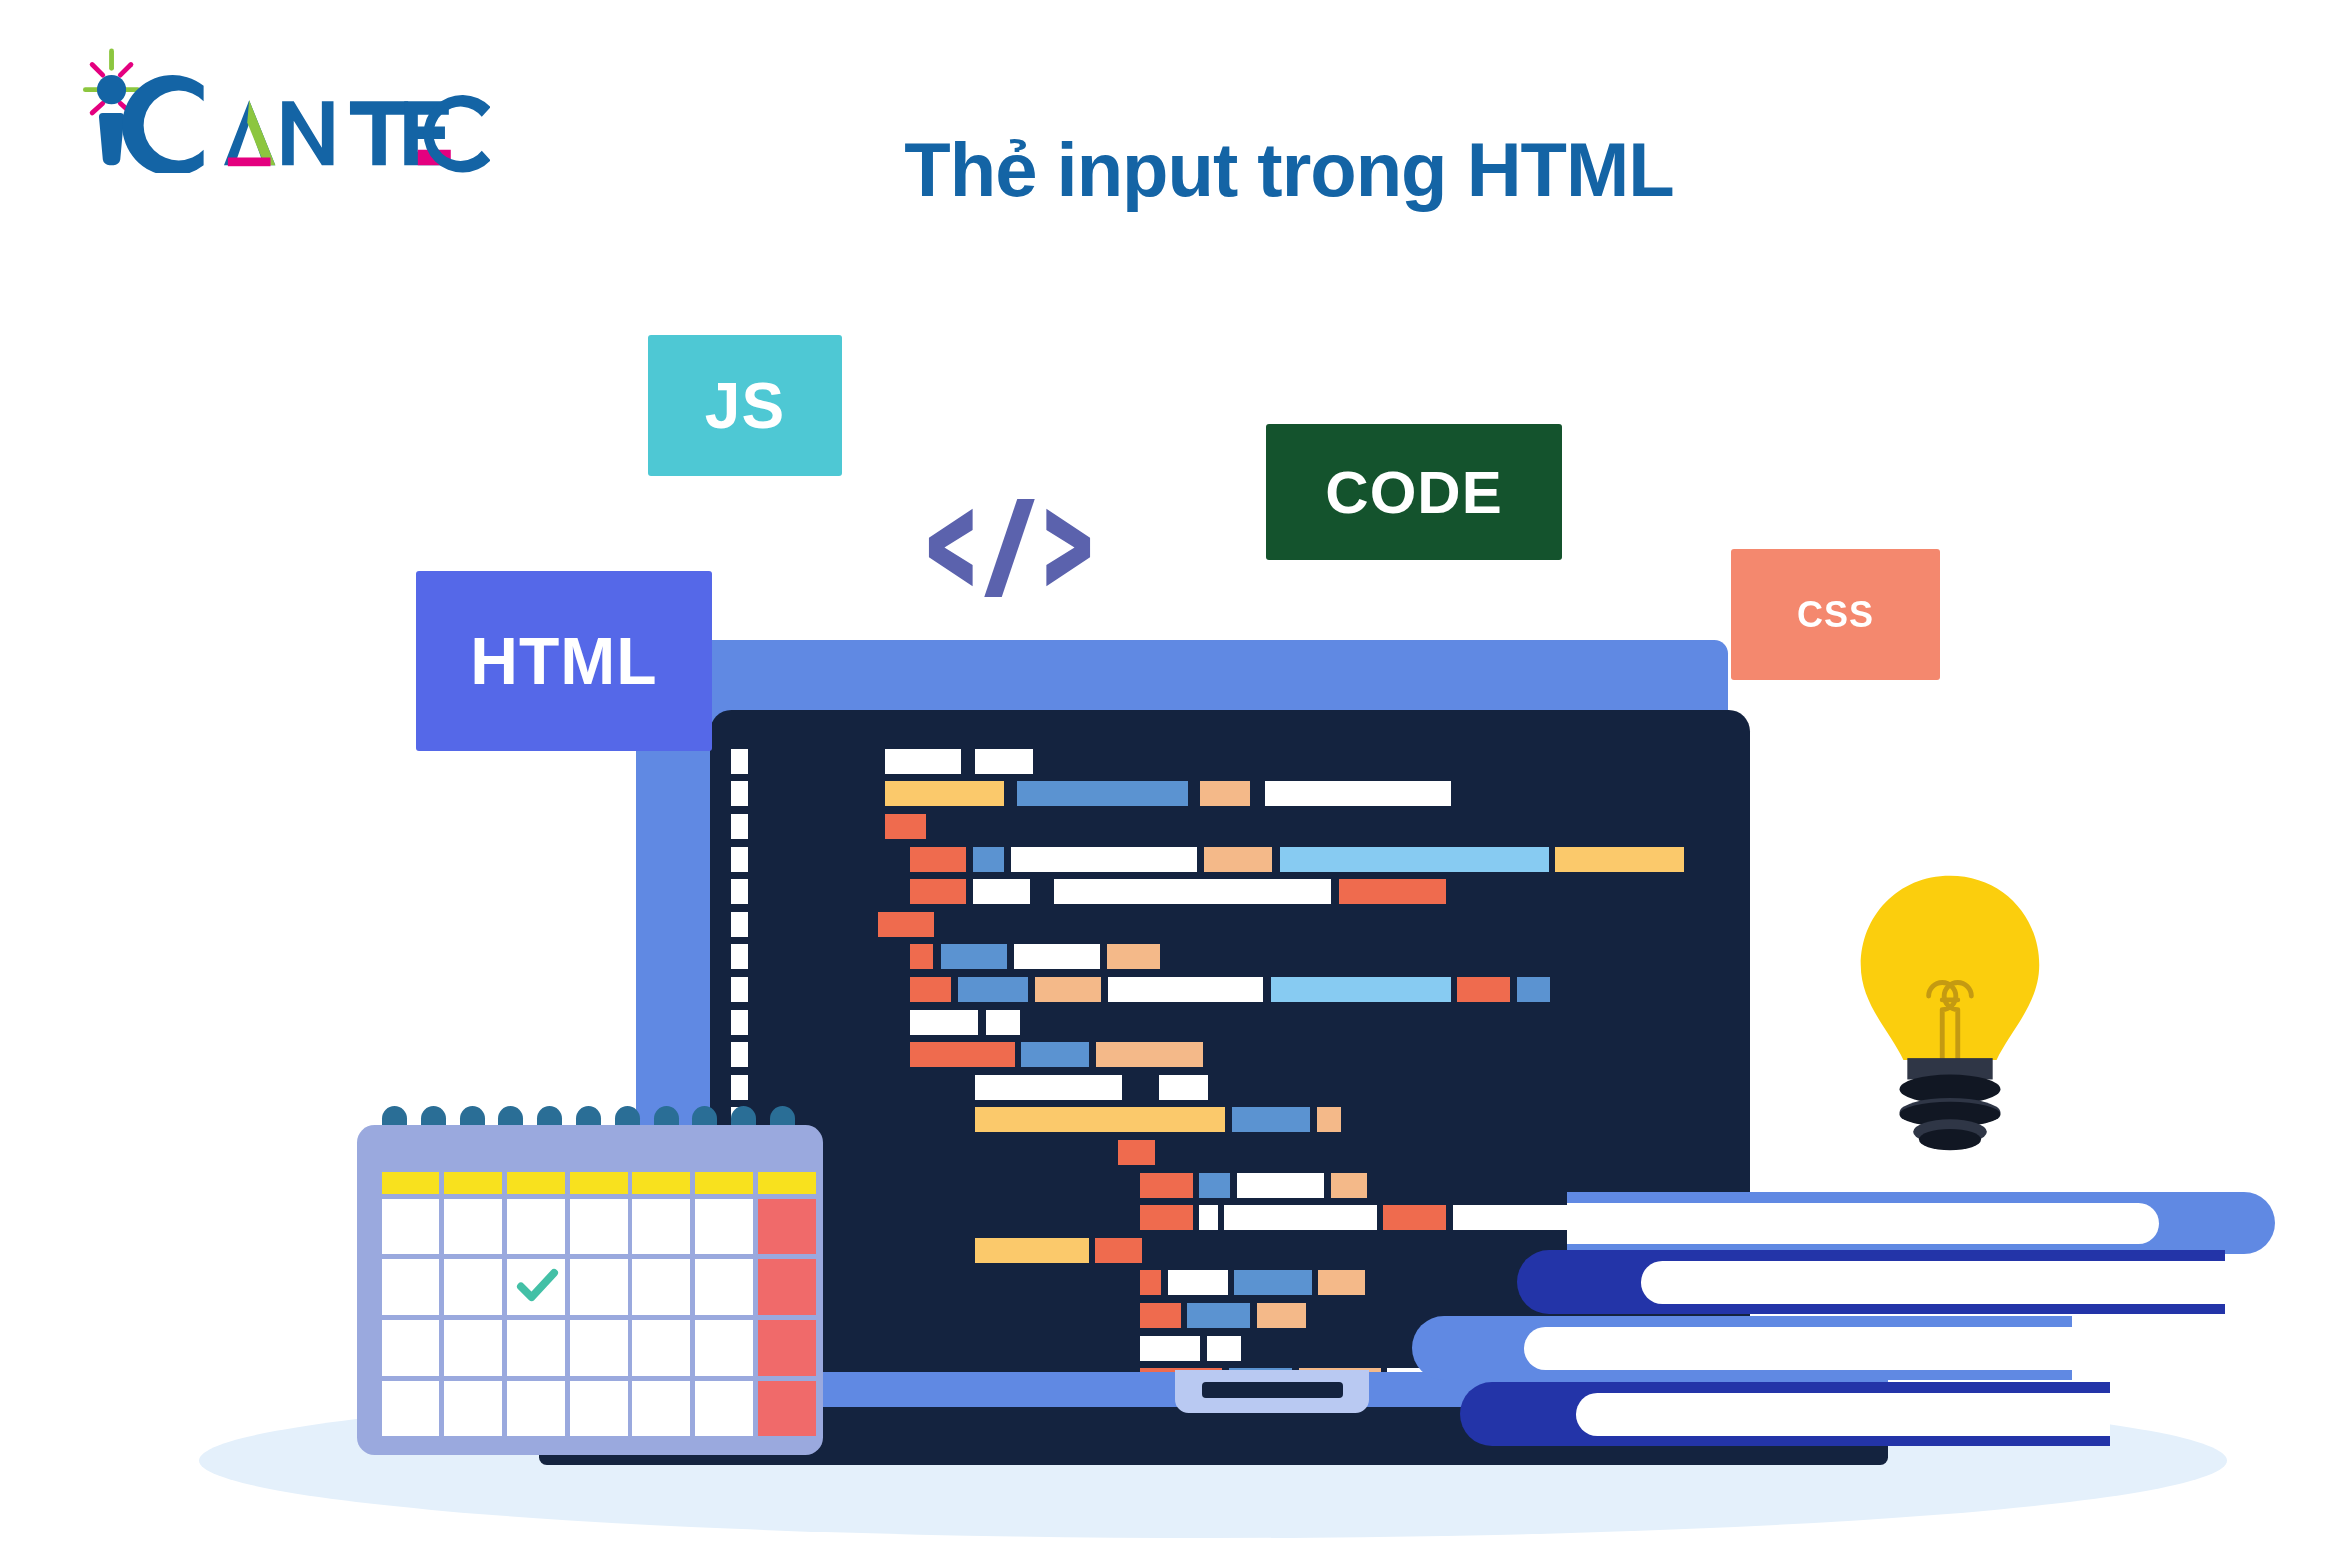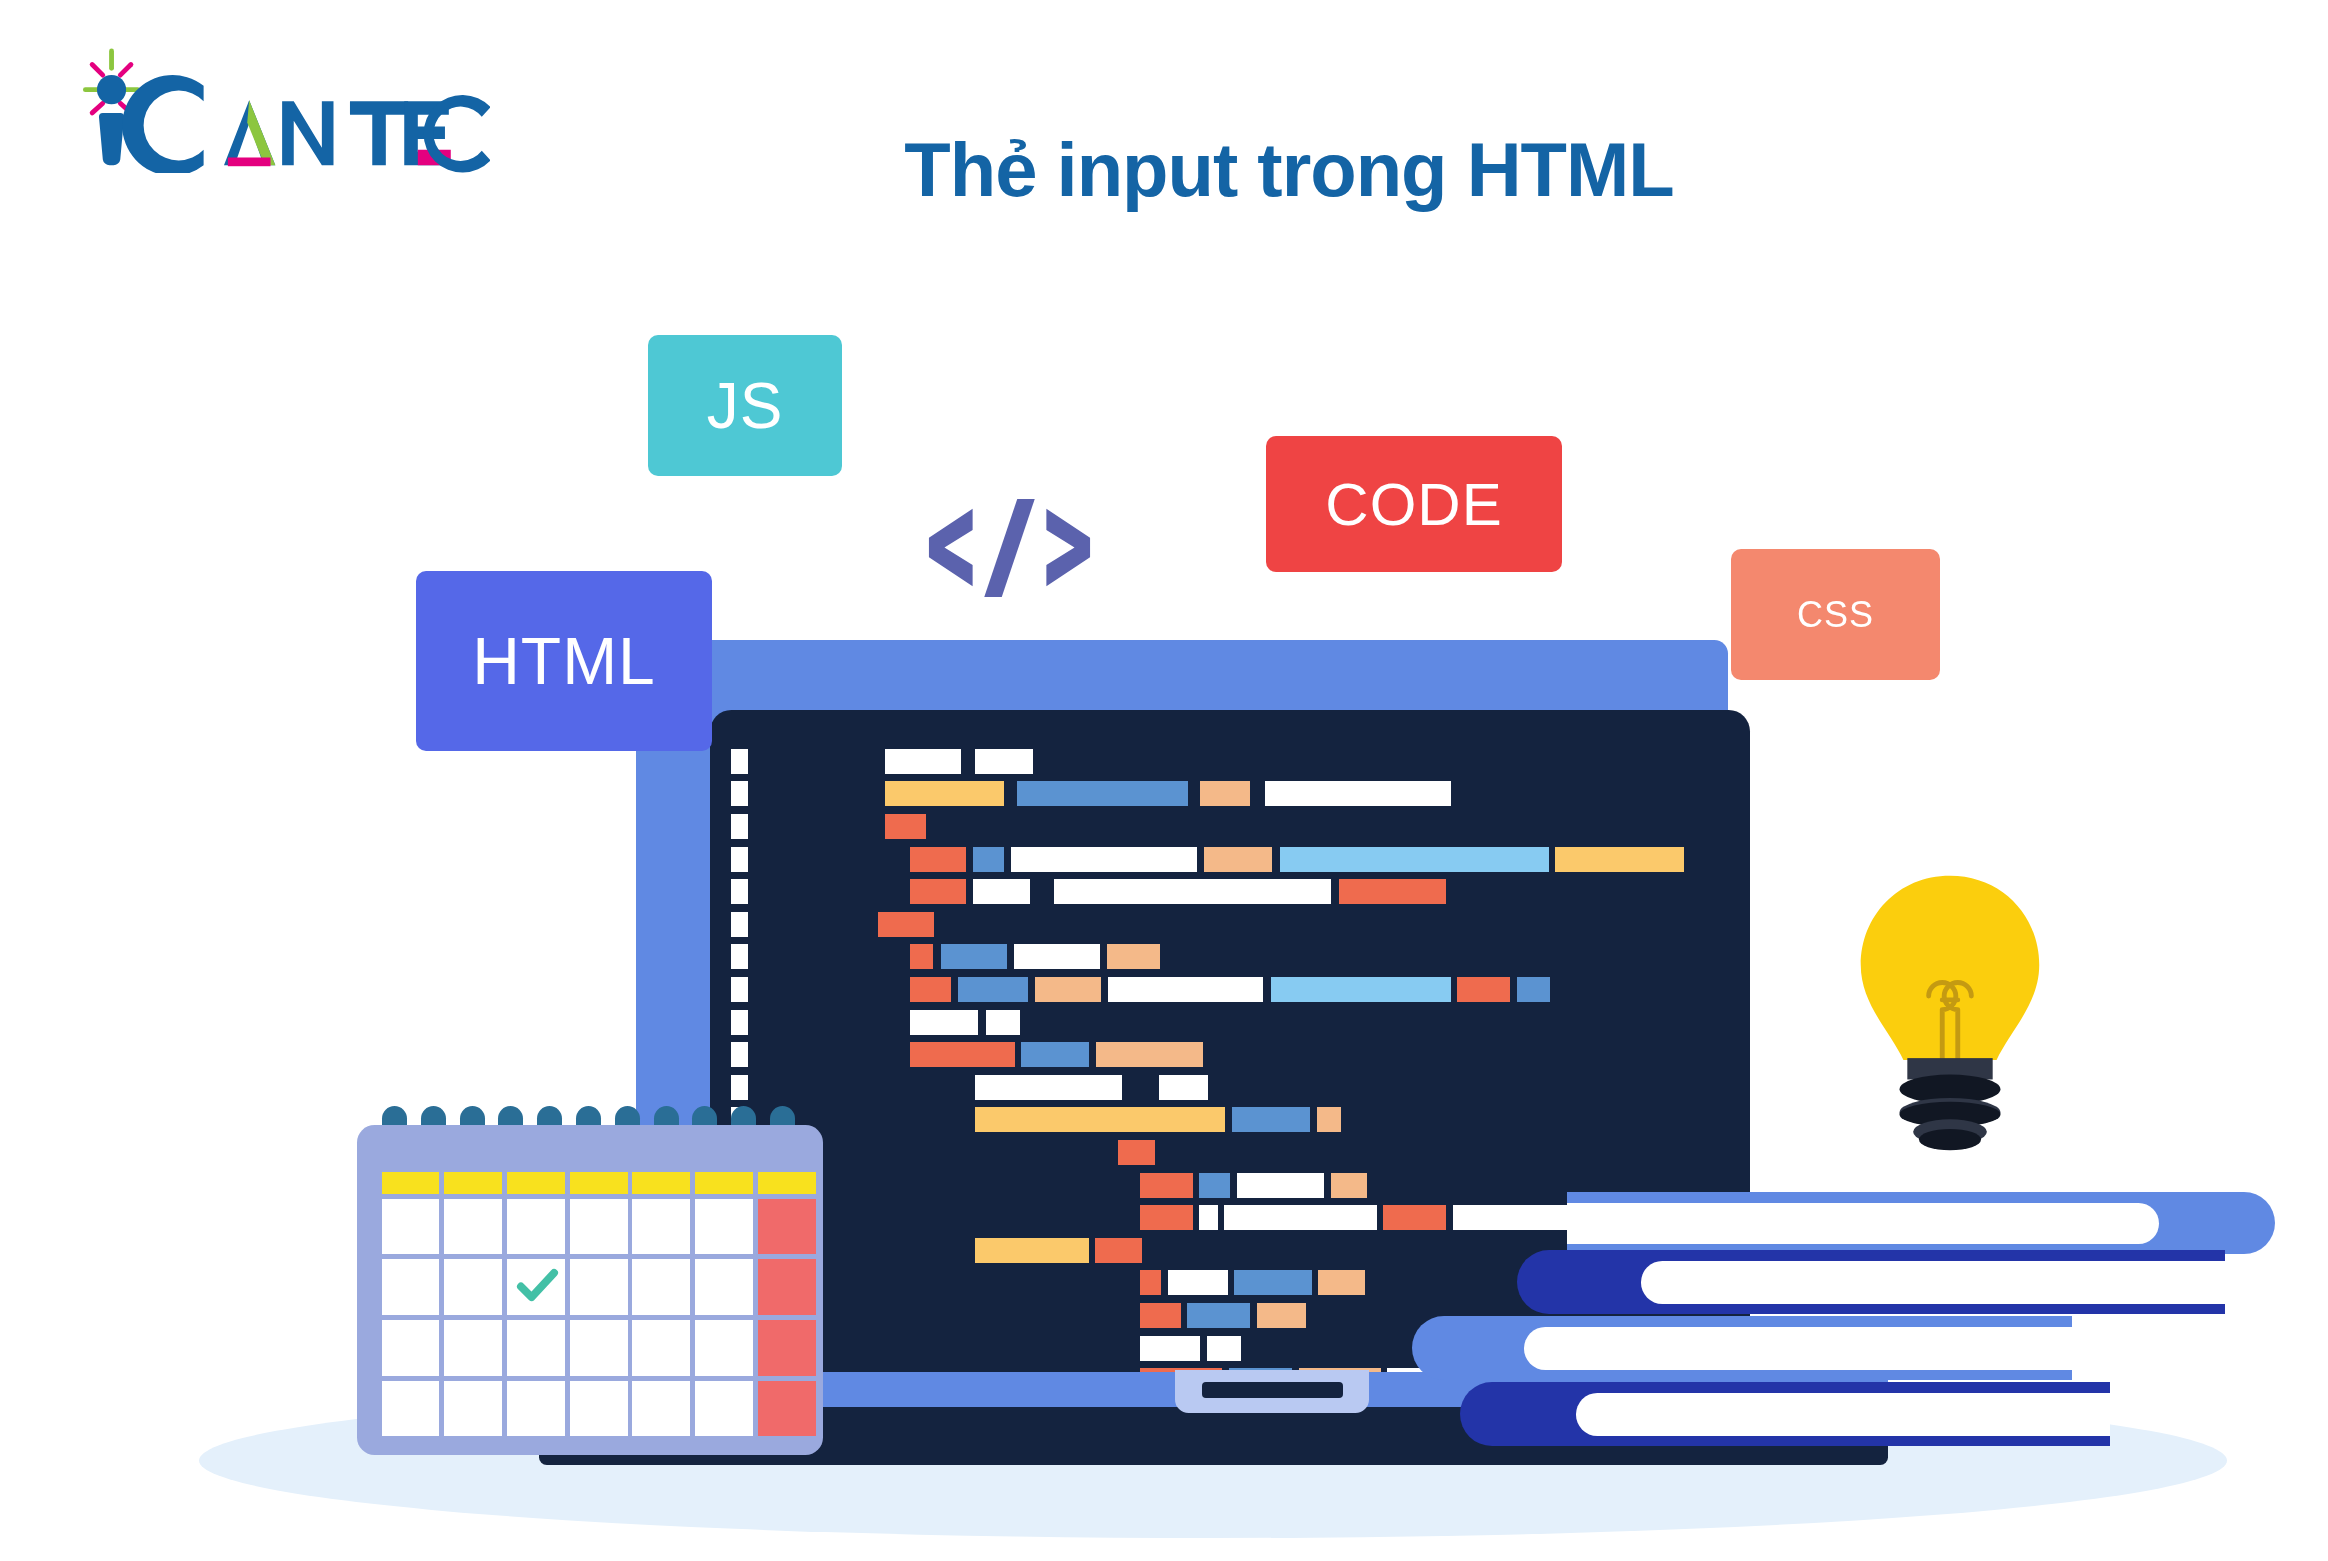--- a/index.html
+++ b/index.html
@@ -35,22 +35,22 @@
   
   #code-slash {
     position:absolute; left:927px; top:497px;
     width:165px; height:102px;
   }
 
   
   .badge {
     position:absolute;
     display:flex; align-items:center; justify-content:center;
-    color:#ffffff; font-weight:normal;
-    border-radius:10px;
+    color:#ffffff; font-weight:bold;
+    border-radius:3px;
     font-family:"Liberation Sans","DejaVu Sans",sans-serif;
     letter-spacing:1px;
     z-index:30;
   }
   #badge-js   { left:648px;  top:335px; width:194px; height:141px; font-size:64px; background:#4EC8D4; }
   #badge-code { left:1266px; top:424px; width:296px; height:136px; font-size:60px; background:#F2CC55; }
   #badge-html { left:416px;  top:571px; width:296px; height:180px; font-size:66px; background:#5568E8; }
   #badge-css  { left:1731px; top:549px; width:209px; height:131px; font-size:36px; background:#F4886E; }
 
   
@@ -165,21 +165,21 @@
 
 <div id="code-slash">
   <svg width="165" height="102" viewBox="0 0 170 105" xmlns="http://www.w3.org/2000/svg">
     <path d="M47,12 L47,34 L18,52 L47,70 L47,92 L2,62 L2,42 z" fill="#5B62AD"></path>
     <path d="M123,12 L123,34 L152,52 L123,70 L123,92 L168,62 L168,42 z" fill="#5B62AD"></path>
     <path d="M93,2 L111,2 L77,103 L59,103 z" fill="#5B62AD"></path>
   </svg>
 </div>
 
 <div class="badge" id="badge-js" style="background: rgb(78, 200, 212);">JS</div>
-<div class="badge" id="badge-code" style="background: #ef4444; margin-top: 12px;">CODE</div>
+<div class="badge" id="badge-code" style="background: #14532d;">CODE</div>
 <div class="badge" id="badge-html" style="background: rgb(85, 104, 232);">HTML</div>
 <div class="badge" id="badge-css" style="background: rgb(244, 136, 110);">CSS</div>
 
 <div id="laptop">
   <div id="laptop-lid"></div>
   <div id="laptop-screen">
     <div id="code-lines">
         <div class="gutter-dot" style="left: 21.3px; top: 39px;"></div>
         <div class="code-bar" style="left: 175px; top: 39px; width: 76px; background: rgb(255, 255, 255);"></div>
         <div class="code-bar" style="left: 265px; top: 39px; width: 58px; background: rgb(255, 255, 255);"></div>

